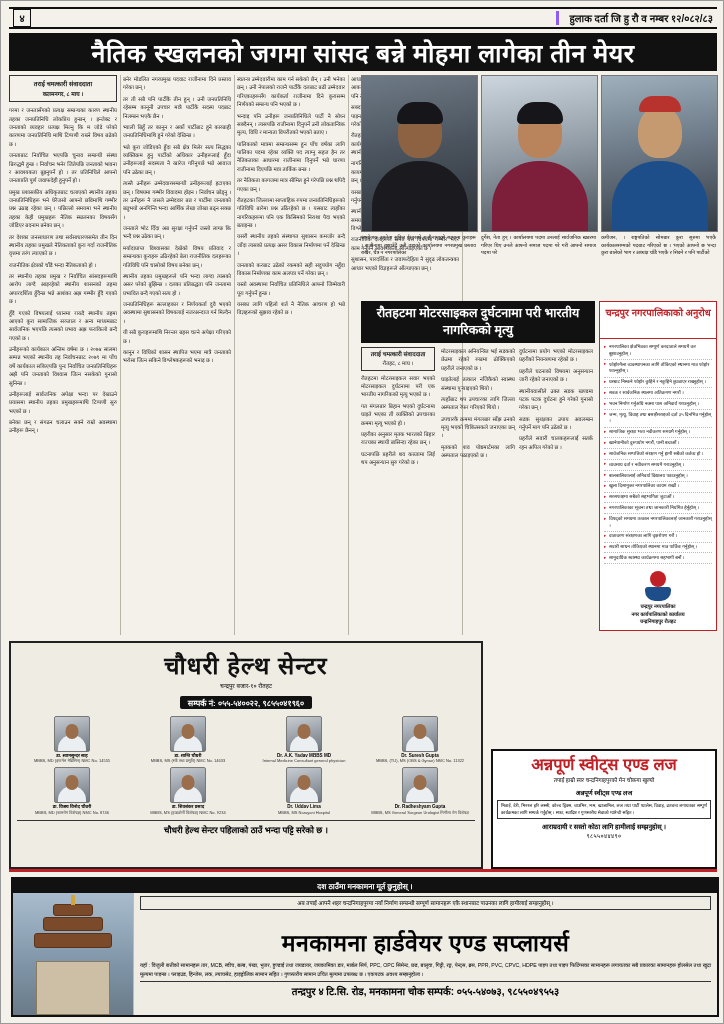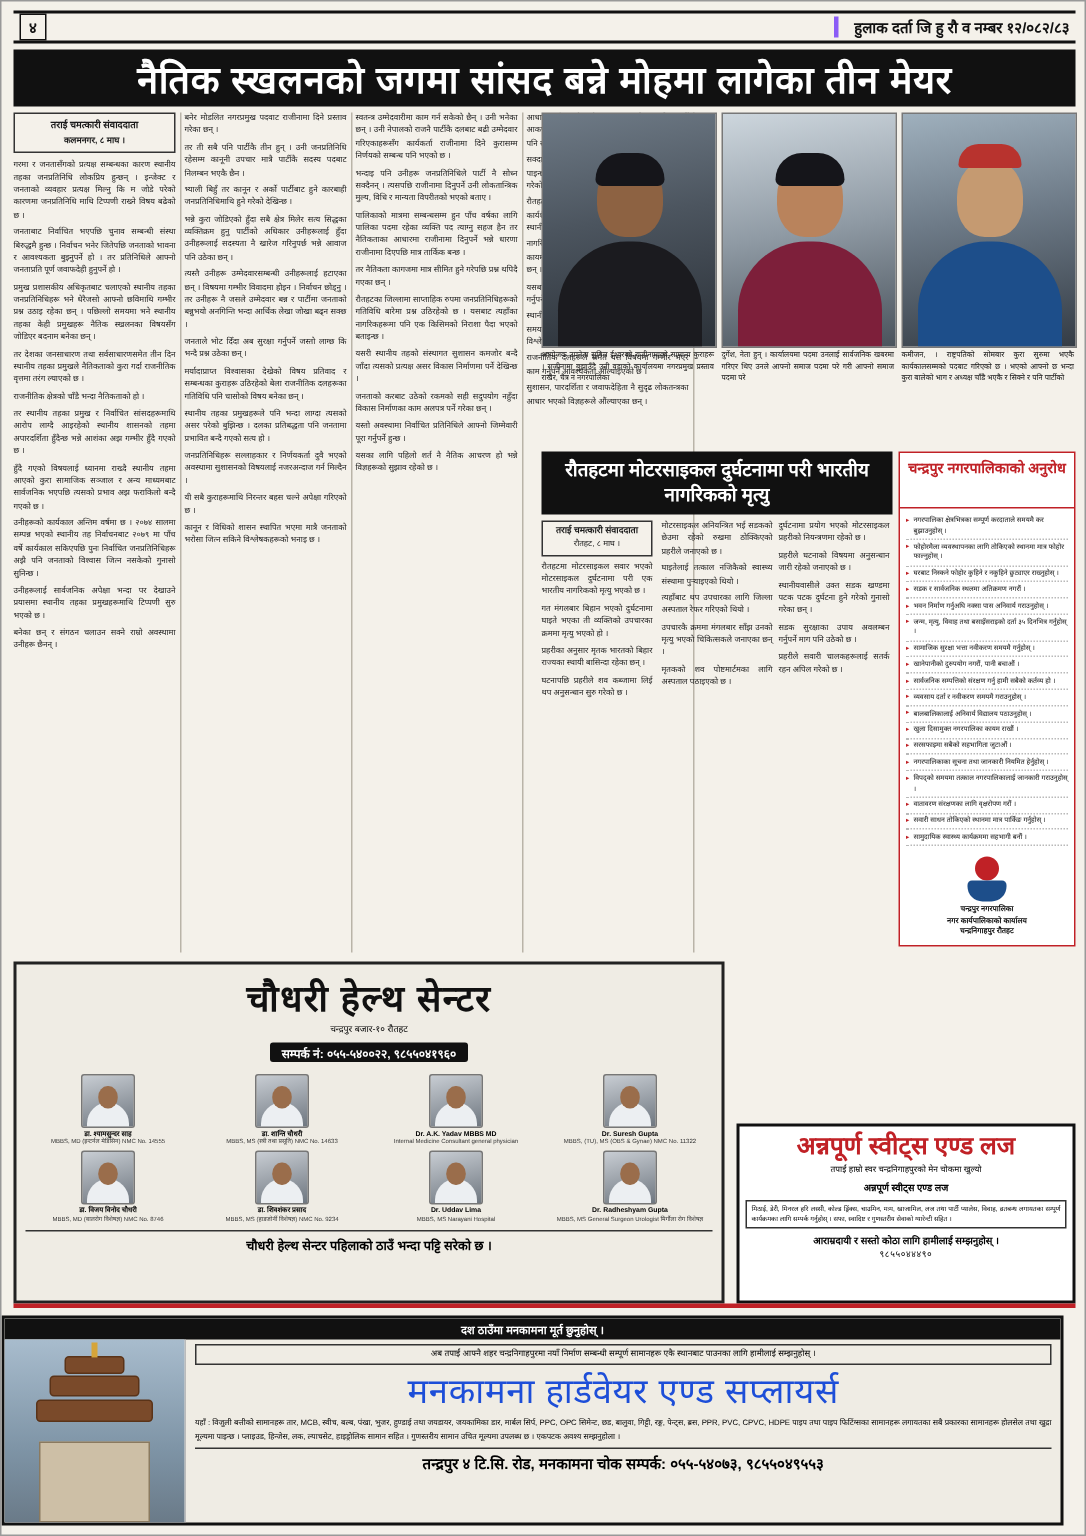--- a/index.html
+++ b/index.html
@@ -134,42 +134,42 @@
     border:2px solid #111;background:#fff;box-sizing:border-box;padding:4px;overflow:hidden;
   }
   .ann-title{text-align:center;font-size:16.5px;font-weight:bold;color:#c02126;line-height:1.1;}
   .ann-l{text-align:center;font-size:5.6px;margin-top:3px;line-height:1.5;}
   .ann-l b{font-size:6.4px;}
   .ann-box{border:1px solid #333;margin-top:3px;padding:2px 3px;font-size:4.4px;line-height:1.5;text-align:justify;}
   .ann-foot{text-align:center;font-size:6.5px;font-weight:bold;margin-top:3px;}
   .ann-phone{text-align:center;font-size:6px;margin-top:1px;letter-spacing:.4px;}
   
   .bottom{
-    position:absolute;left:0;top:876px;width:708px;height:140px;
+    position:absolute;left:10px;top:876px;width:708px;height:140px;
     border:2px solid #111;background:#efece4;box-sizing:border-box;overflow:hidden;
   }
   .bot-strip{
     background:#111;color:#fff;font-size:7.5px;font-weight:bold;text-align:center;
     padding:2px 0;margin:0;
   }
   .bot-inner{display:flex;height:calc(100% - 14px);}
   .temple{width:120px;position:relative;border-right:1px solid #bbb;overflow:hidden;background:linear-gradient(180deg,#b9c6d2,#8ea0b0);}
   .t-sky{position:absolute;inset:0;background:linear-gradient(180deg,#a8bccd 0%,#7e94a6 60%,#6a7a88 100%);}
   .t-roof{position:absolute;left:50%;transform:translateX(-50%);background:#7a4a2a;border:1px solid #5a3318;}
   .r1{width:76px;height:13px;top:40px;border-radius:3px;}
   .r2{width:58px;height:12px;top:24px;border-radius:3px;}
   .r3{width:38px;height:10px;top:11px;border-radius:3px;}
   .t-body{position:absolute;left:50%;transform:translateX(-50%);bottom:0;width:72px;height:52px;background:#cdbfa6;border:1px solid #8a7a60;}
   .t-spire{position:absolute;left:50%;transform:translateX(-50%);top:2px;width:4px;height:10px;background:#d6a53a;}
   .bot-main{flex:1;display:flex;flex-direction:column;align-items:center;padding:3px 6px;box-sizing:border-box;}
   .bot-note{
     border:1px solid #333;font-size:5.6px;text-align:center;padding:2px 4px;width:100%;
     box-sizing:border-box;line-height:1.5;
   }
-  .bot-title{font-size:23px;font-weight:normal;color:#1d4ed8;margin-top:0;letter-spacing:.5px;}
+  .bot-title{font-size:23px;font-weight:bold;color:#000000;margin-top:16px;letter-spacing:.5px;}
   .bot-text{font-size:5.2px;line-height:1.6;text-align:justify;margin-top:3px;}
   .bot-foot{font-size:10px;font-weight:bold;text-align:center;border-top:1px solid #333;margin-top:3px;padding-top:2px;width:100%;}
   .redline{position:absolute;left:8px;top:868px;width:708px;height:3px;background:#c02126;}
 </style>
 </head>
 <body>
 
 <div class="page">
 
   <div class="masthead">

